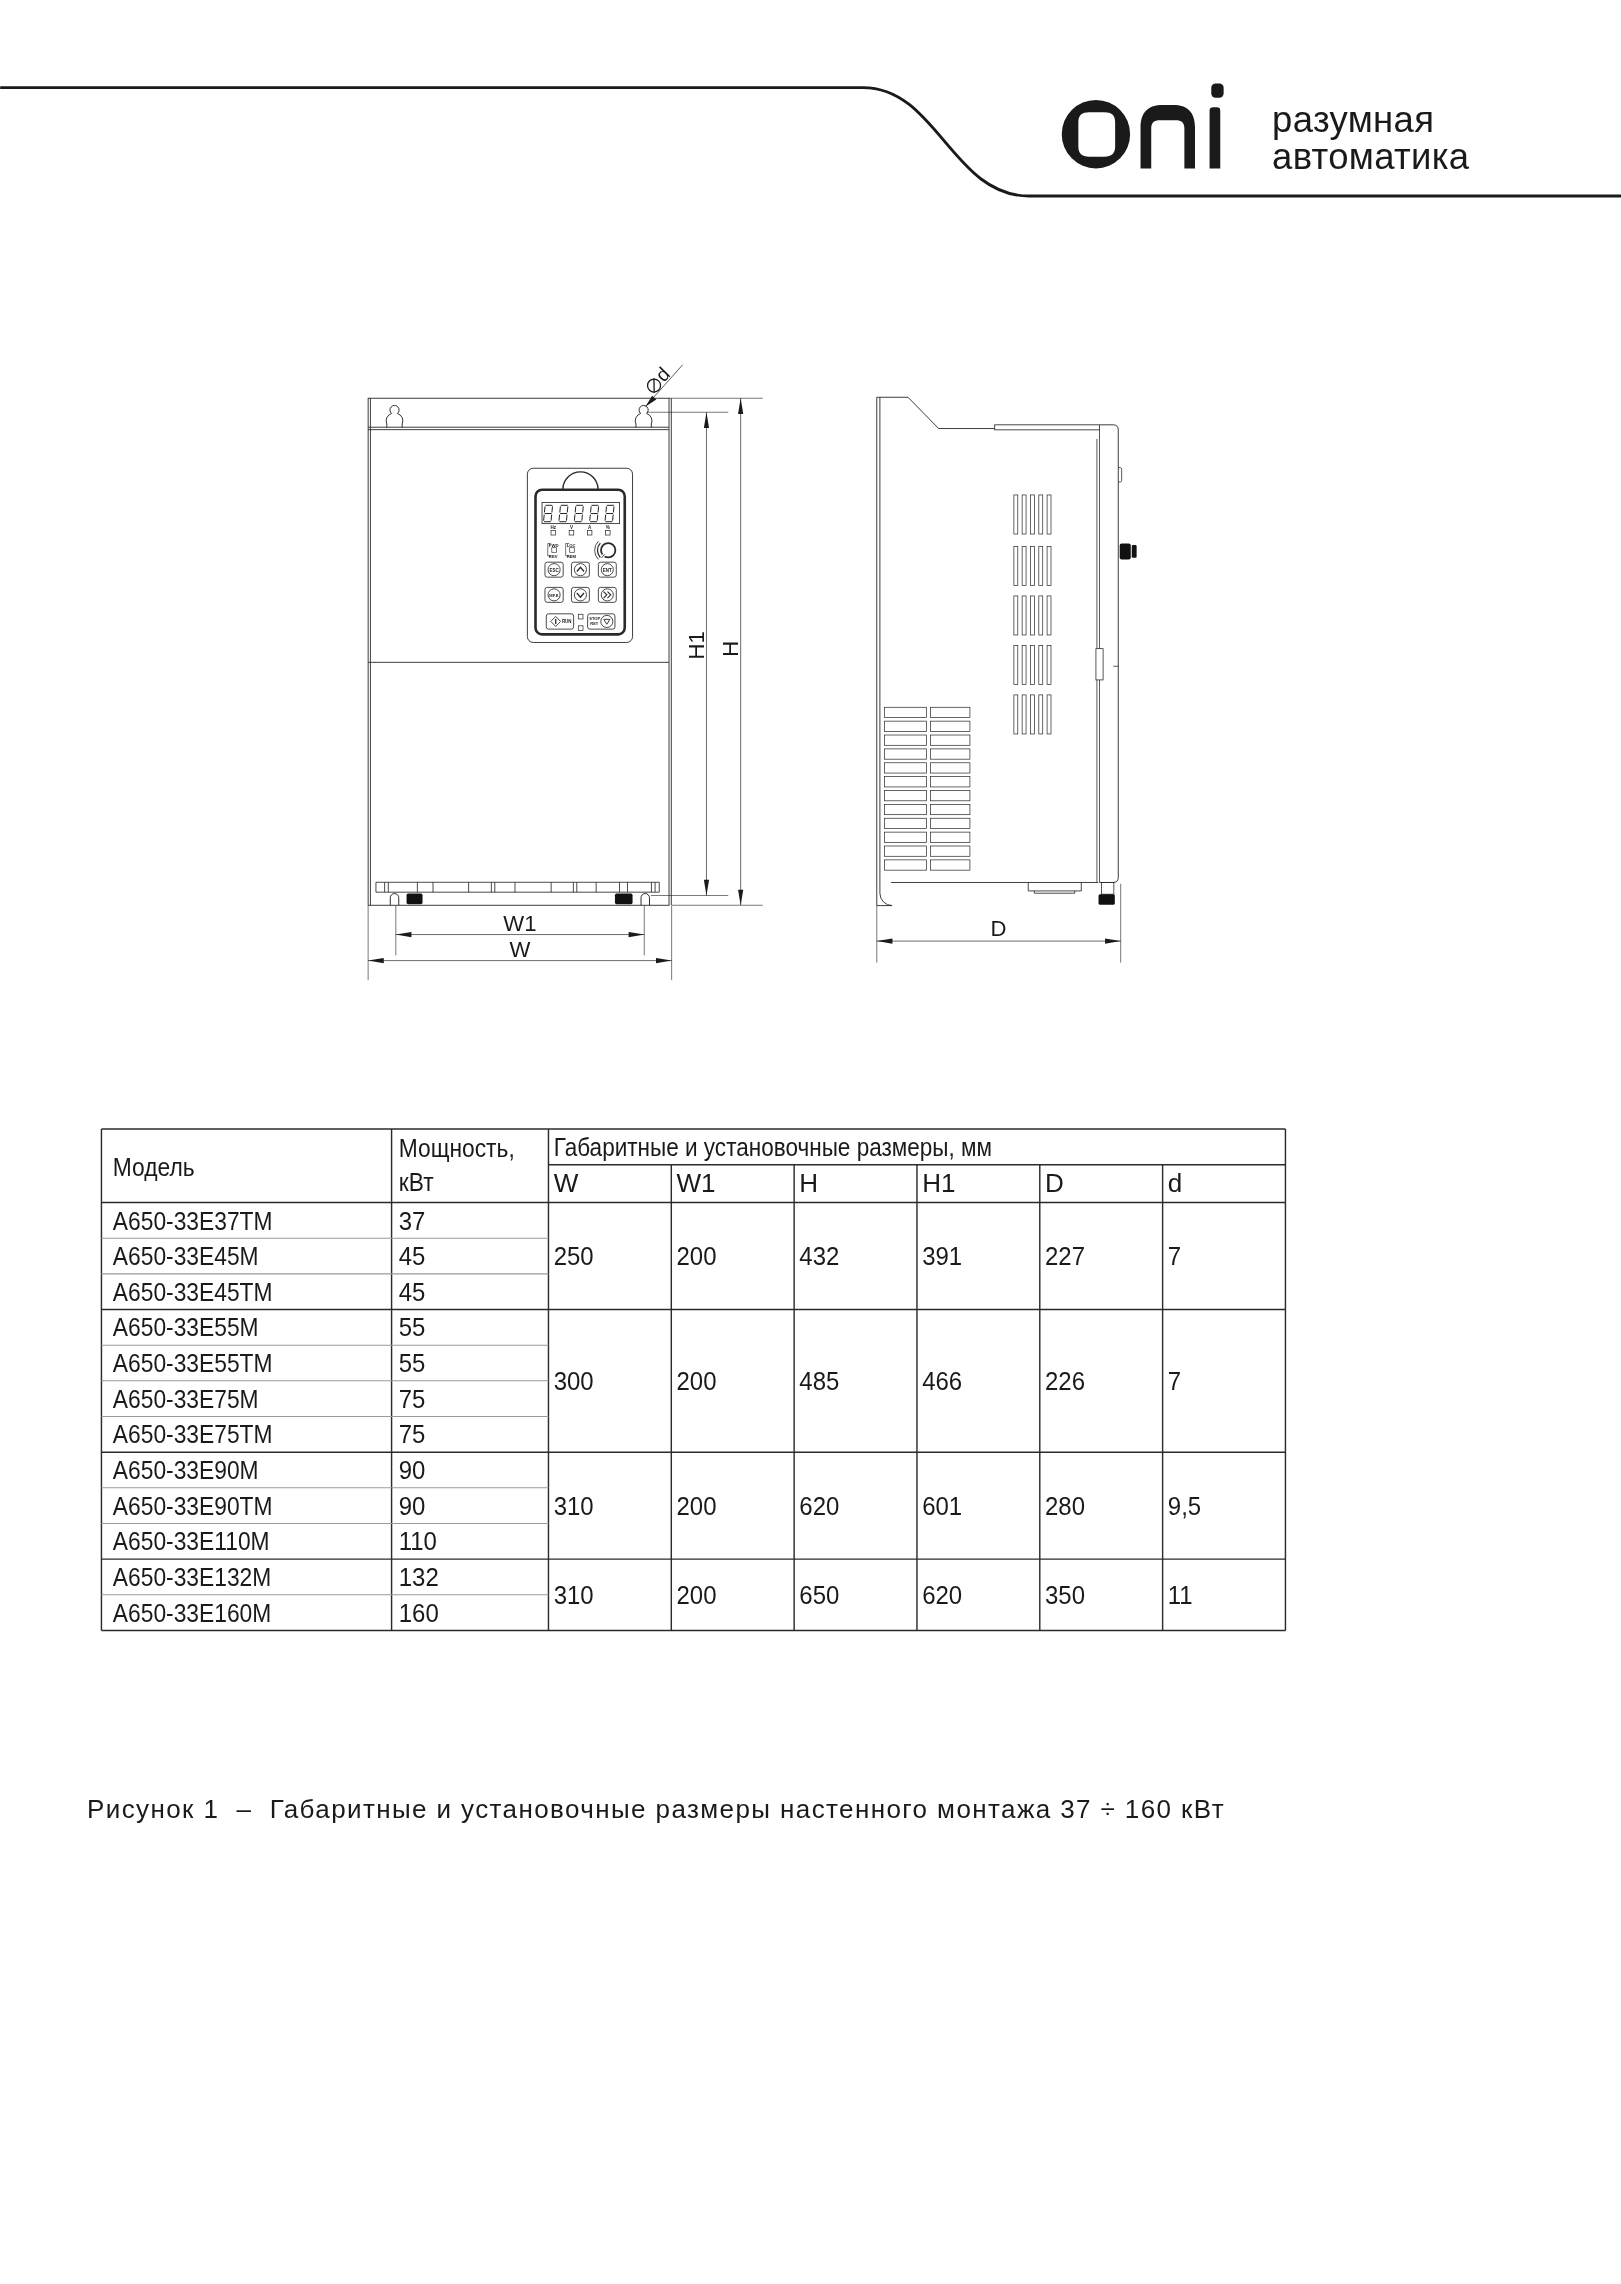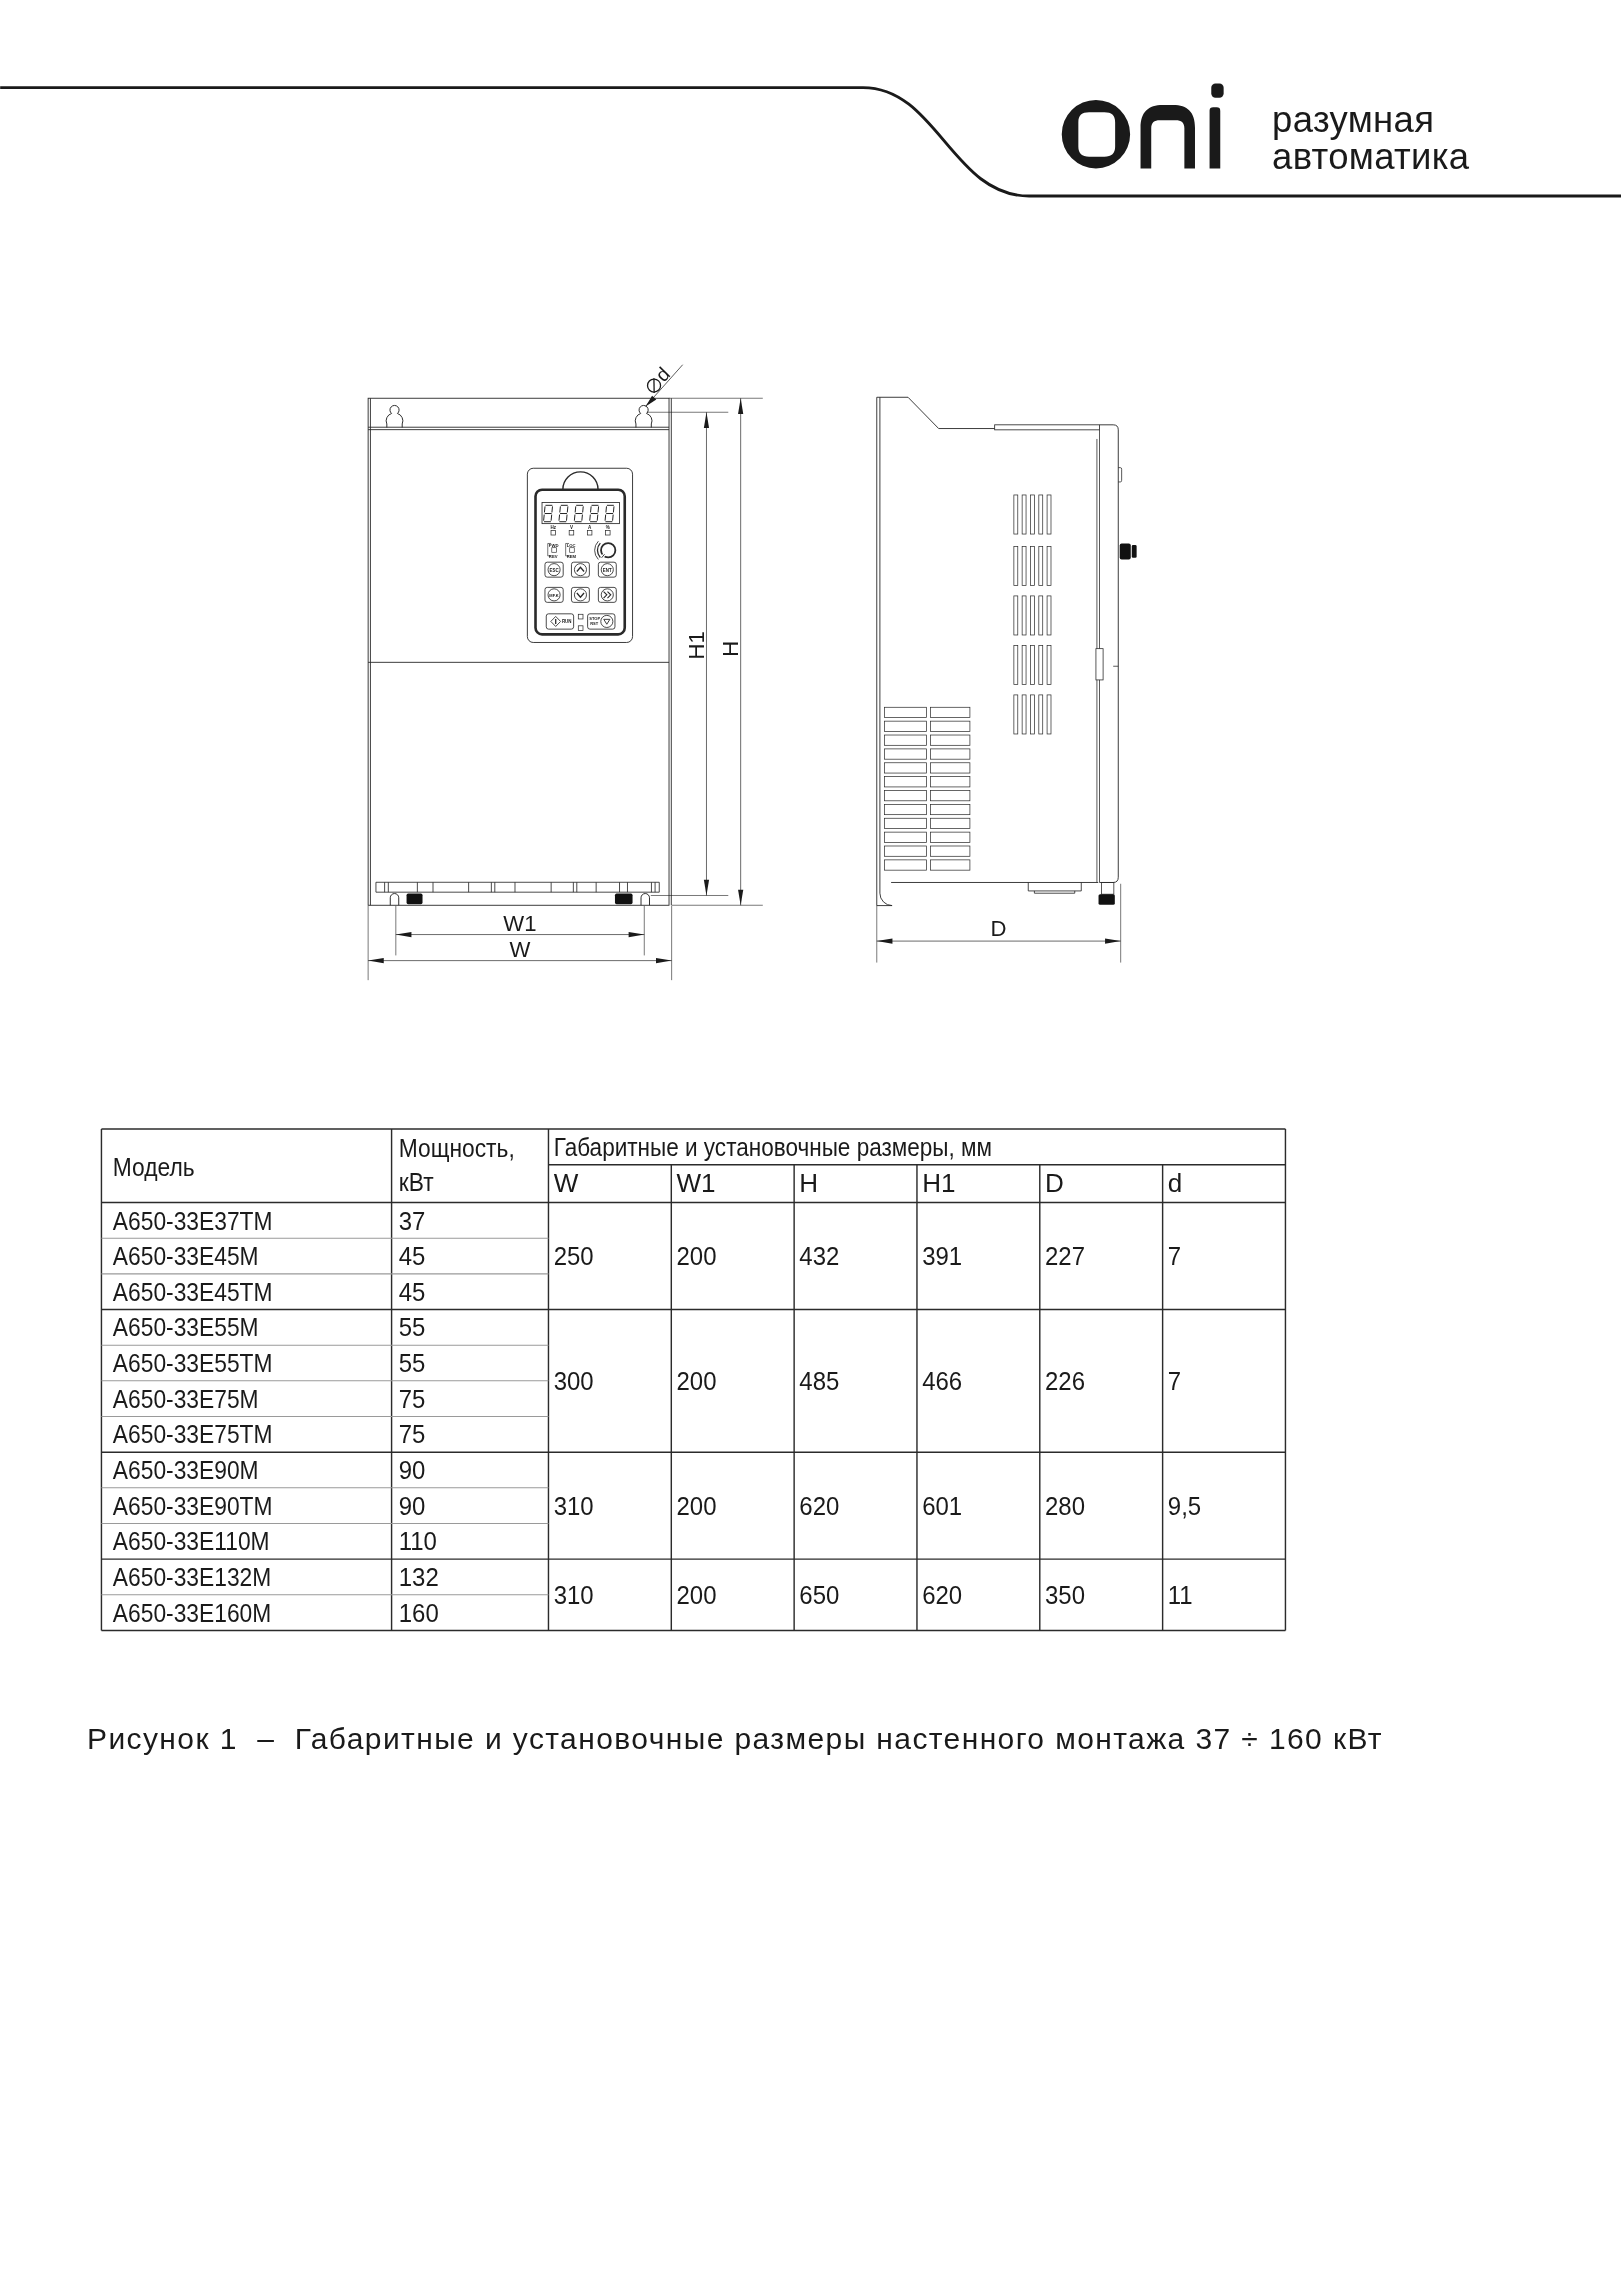--- a/index.html
+++ b/index.html
@@ -427,14 +427,14 @@
 <text x="1792.9" y="2325.9" font-size="40" textLength="51.2" lengthAdjust="spacingAndGlyphs">9,5</text>
 <text x="849.9" y="2462.8" font-size="40" textLength="61.4" lengthAdjust="spacingAndGlyphs">310</text>
 <text x="1038.5" y="2462.8" font-size="40" textLength="61.4" lengthAdjust="spacingAndGlyphs">200</text>
 <text x="1227.1" y="2462.8" font-size="40" textLength="61.4" lengthAdjust="spacingAndGlyphs">650</text>
 <text x="1415.7" y="2462.8" font-size="40" textLength="61.4" lengthAdjust="spacingAndGlyphs">620</text>
 <text x="1604.3" y="2462.8" font-size="40" textLength="61.4" lengthAdjust="spacingAndGlyphs">350</text>
 <text x="1792.9" y="2462.8" font-size="40" textLength="38.2" lengthAdjust="spacingAndGlyphs">11</text>
 </g>
 </svg>
 
-<div class="abs" style="left:87px;top:1722px;font-size:30px;letter-spacing:1.4px;">Рисунок 1&nbsp; – &nbsp;Габаритные и установочные размеры настенного монтажа 37 ÷ 160 кВт</div>
+<div class="abs" style="left:87px;top:1794px;font-size:26px;letter-spacing:1.4px;">Рисунок 1&nbsp; – &nbsp;Габаритные и установочные размеры настенного монтажа 37 ÷ 160 кВт</div>
 
 
 </body></html>

